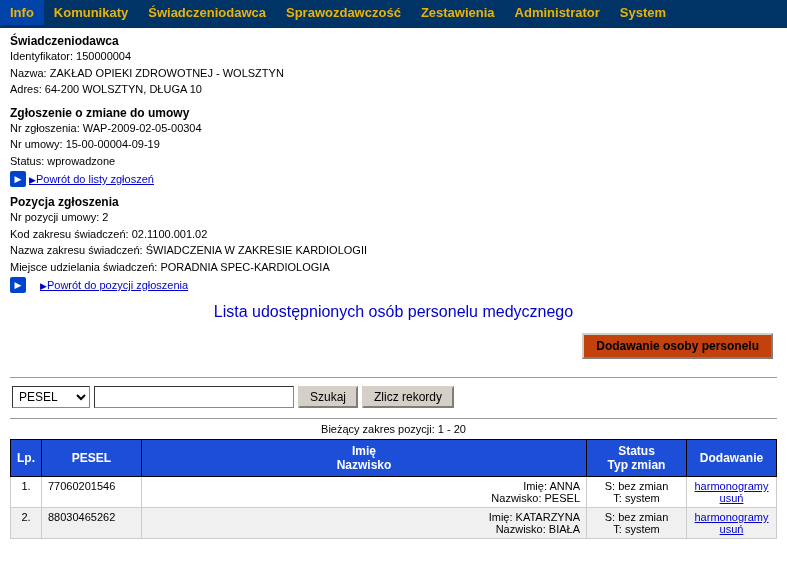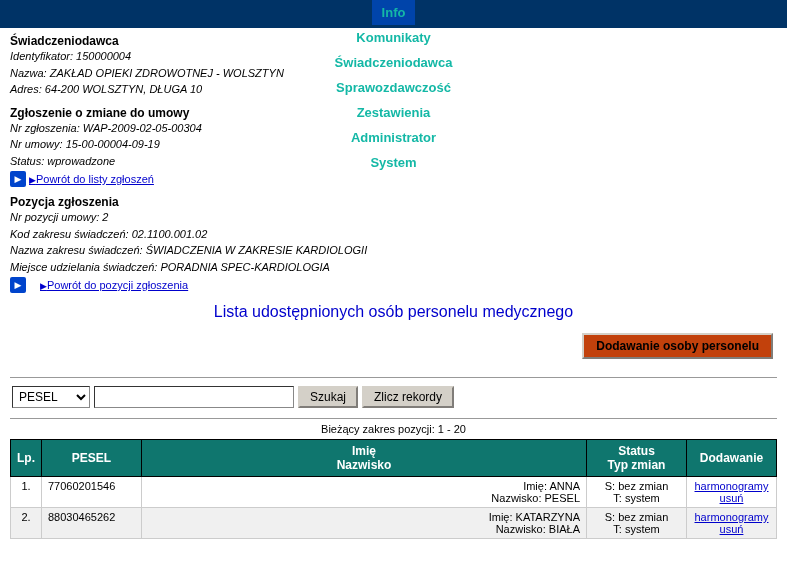--- a/index.html
+++ b/index.html
@@ -1,44 +1,43 @@
 <!DOCTYPE html>
 <html><head>
   <meta charset="utf-8">
   <style>
     * { margin: 0; padding: 0; box-sizing: border-box; }
     body { font-family: Arial, Helvetica, sans-serif; font-size: 12px; background: #fff; width: 787px; }
 
     
     .navbar {
       background: #003366;
-      color: #14b8a6;
+      color: #eab308;
       display: flex;
-      align-items: center;
+      align-items: flex-start;
       height: 28px;
-      flex-direction: column;
     }
     .navbar-item {
       padding: 5px 10px;
       cursor: pointer;
       white-space: nowrap;
       display: flex;
       align-items: center;
       font-size: 13px;
       font-weight: bold;
     }
     .navbar-item.active { background: #0044aa; }
 
     
     .content { padding: 6px 10px; }
 
     
     .info-section { margin-bottom: 8px; }
     .info-section .section-title { font-weight: bold; color: #000; font-size: 12px; }
-    .info-section .info-line { font-size: 11px; color: #000; line-height: 1.5; font-style: italic; }
+    .info-section .info-line { font-size: 11px; color: #000; line-height: 1.5; }
     .info-link { color: #0000cc; text-decoration: underline; cursor: pointer; font-size: 11px; display: flex; align-items: center; gap: 2px; }
     .info-link::before { content: "▶"; color: #0000cc; font-size: 9px; }
     
     
     .arrow-link { display: flex; align-items: center; gap: 3px; margin-top: 2px; }
     .arrow-icon { width: 16px; height: 16px; background: #0044cc; display: inline-flex; align-items: center; justify-content: center; color: white; font-size: 9px; border-radius: 2px; }
 
     
     .main-title {
       text-align: center;
@@ -102,21 +101,21 @@
       color: #000;
     }
 
     
     .data-table {
       width: 100%;
       border-collapse: collapse;
       border: 1px solid #000;
     }
     .data-table th {
-      background: #0f766e;
+      background: #1d4ed8;
       color: #fff;
       font-size: 12px;
       font-weight: bold;
       text-align: center;
       padding: 4px 6px;
       border: 1px solid #000;
     }
     .data-table td {
       font-size: 11px;
       padding: 3px 6px;

